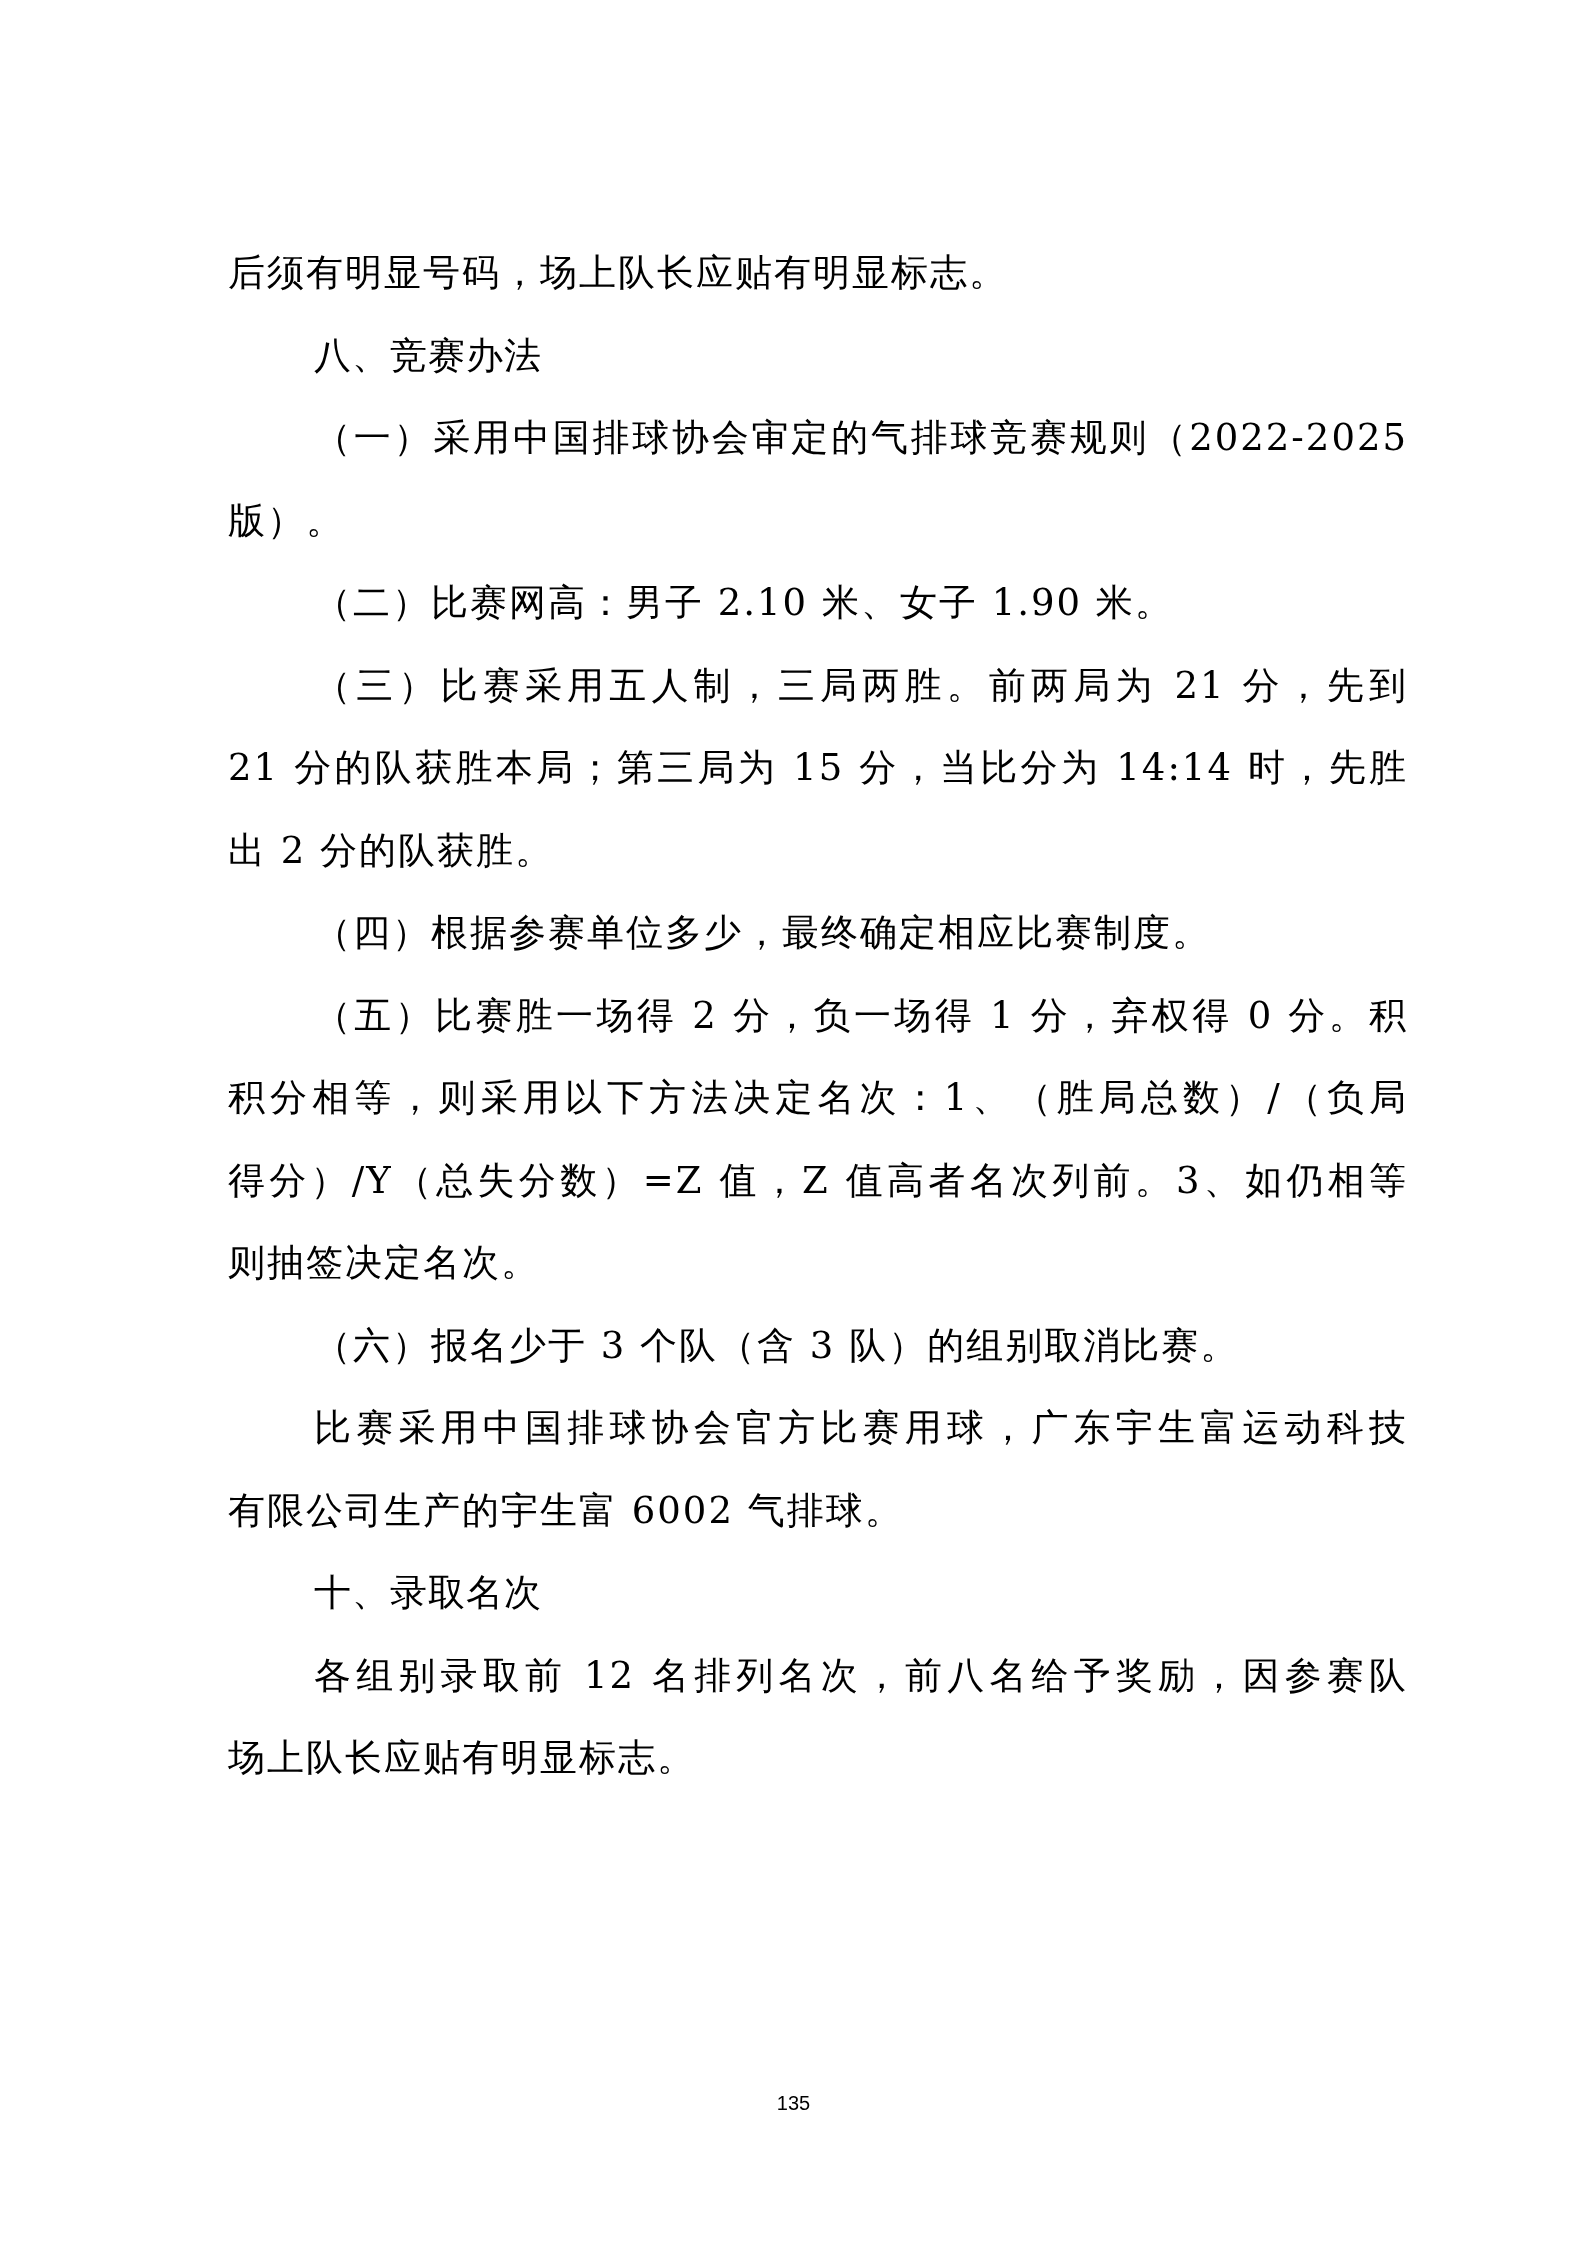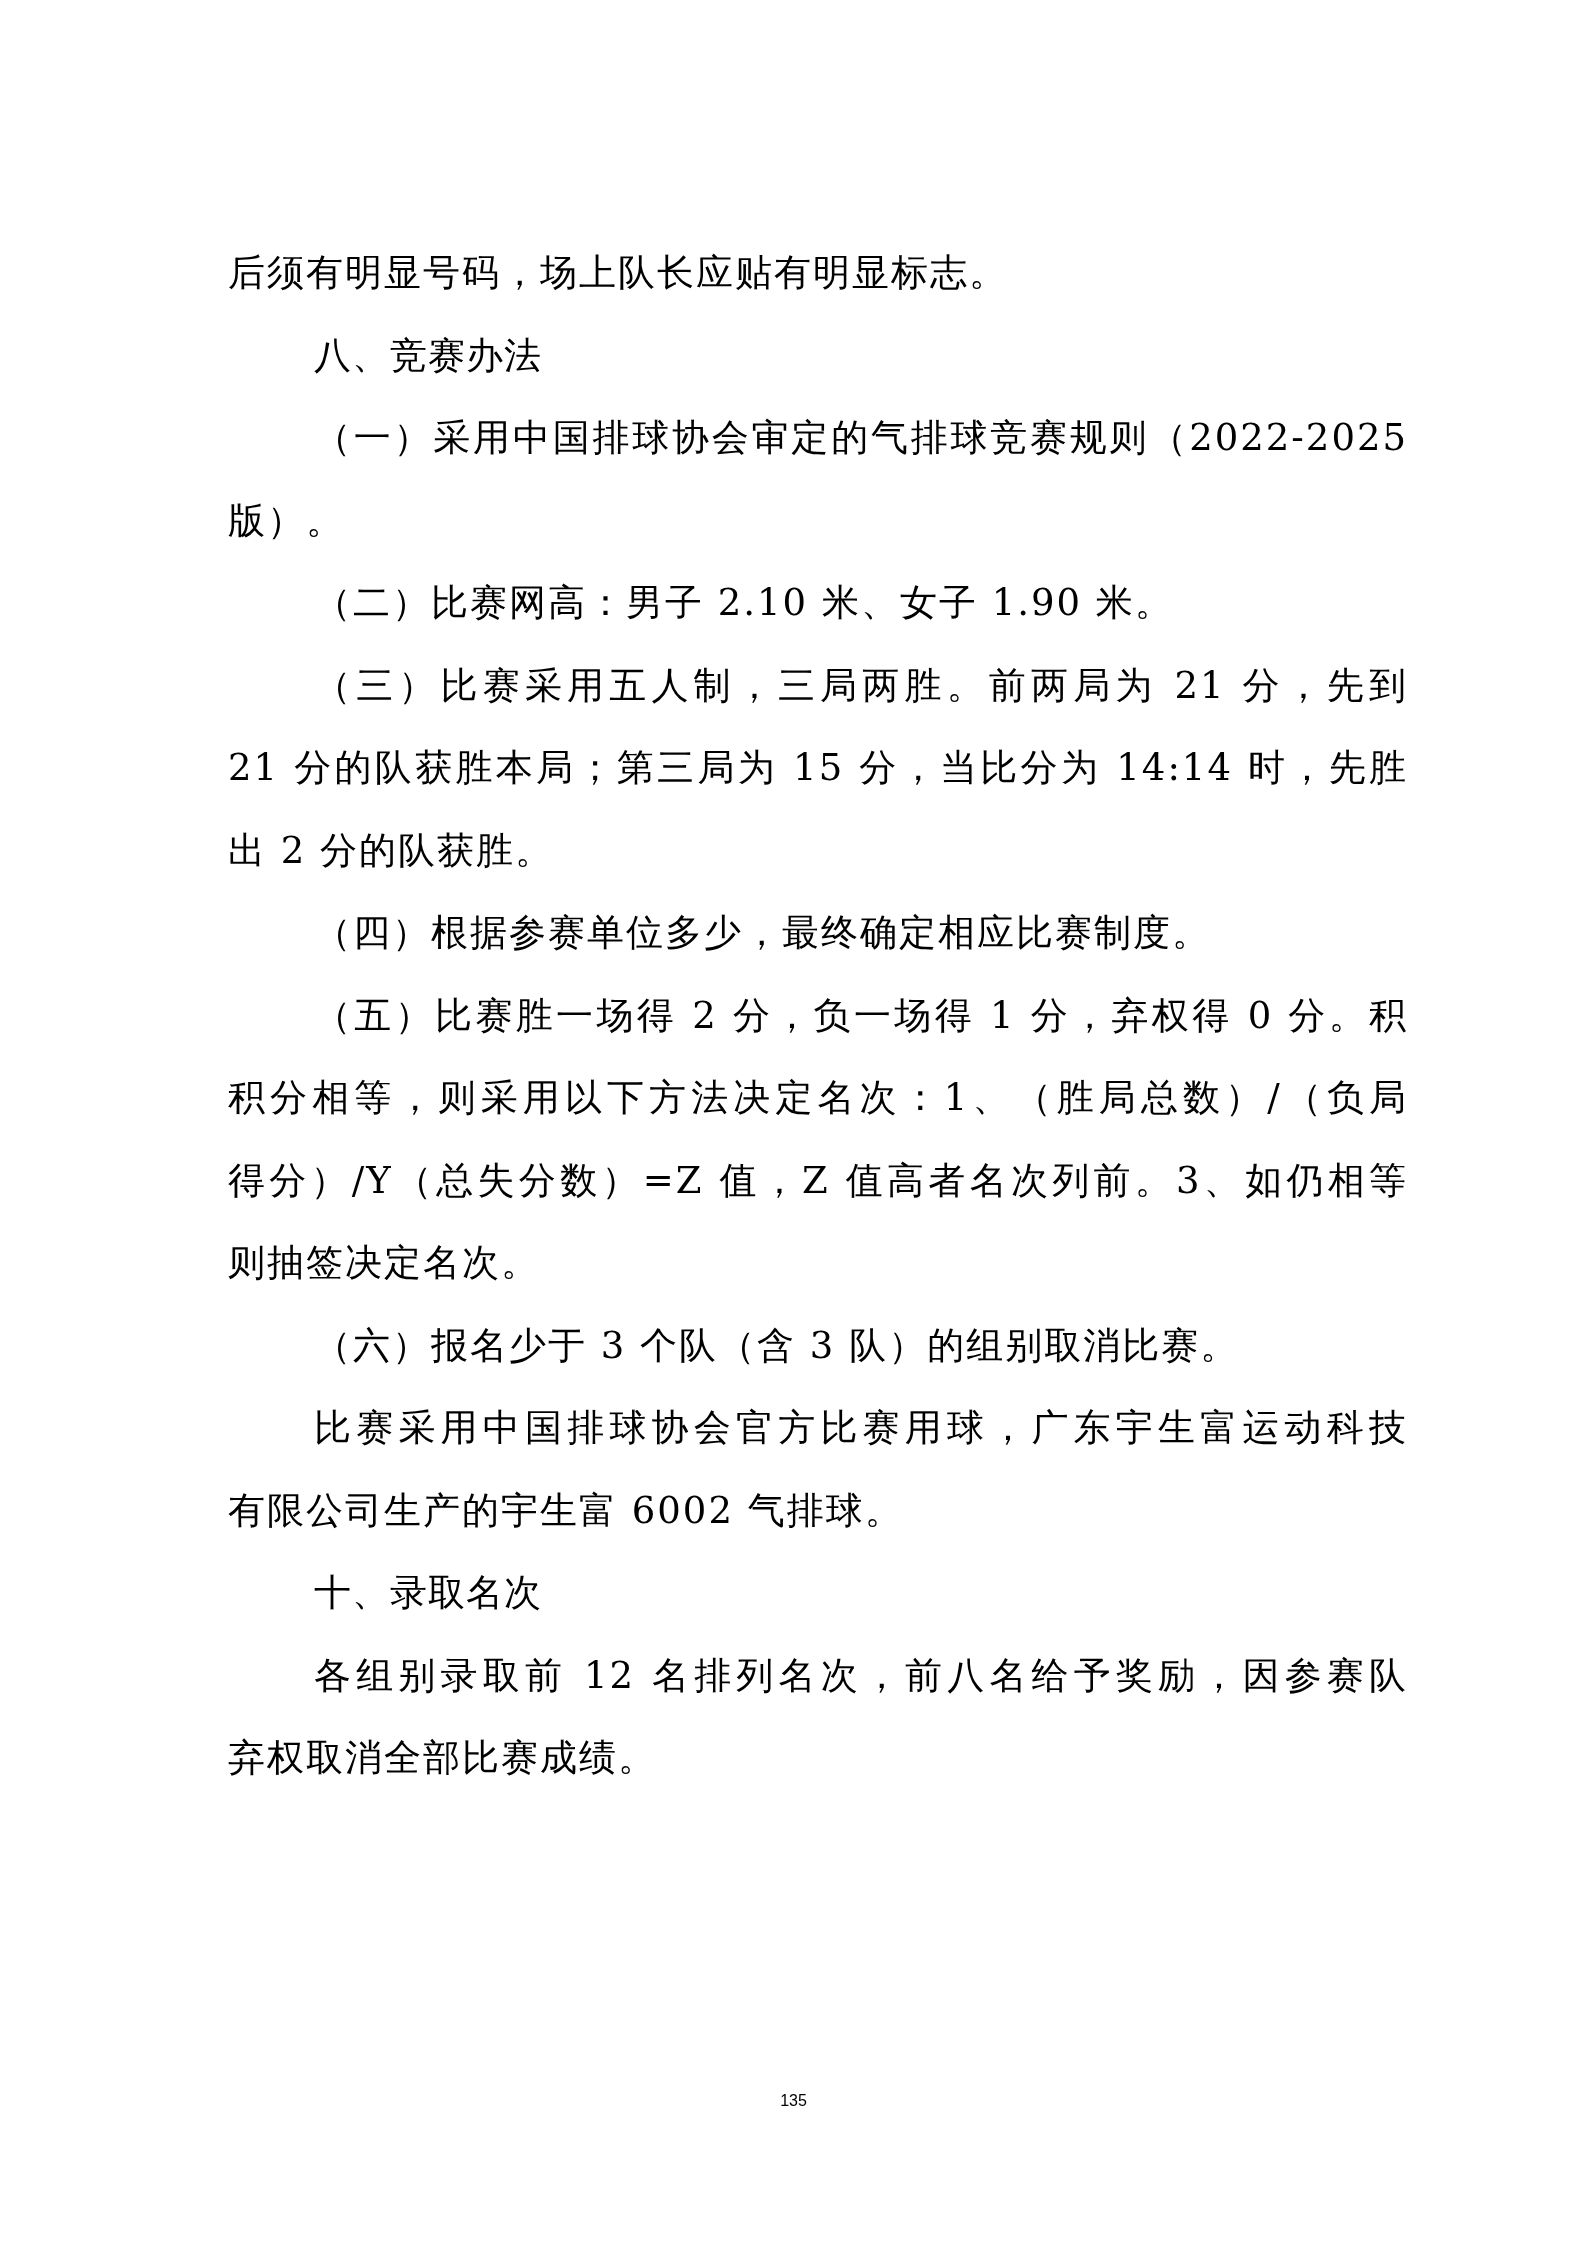--- a/index.html
+++ b/index.html
@@ -44,21 +44,21 @@
     letter-spacing: 1px;
     text-align-last: left;
   }
   .page-number {
     position: absolute;
     left: 0;
     width: 1587px;
     top: 2092px;
     text-align: center;
     font-family: "Liberation Sans", sans-serif;
-    font-size: 16px;
+    font-size: 20px;
     color: #000000;
   }
 </style>
 </head>
 <body>
 
 <div class="page">
   <div class="line last">后须有明显号码，场上队长应贴有明显标志。</div>
   <div class="line heading indent">八、竞赛办法</div>
   <div class="line indent">（一）采用中国排球协会审定的气排球竞赛规则（2022-2025</div>
@@ -70,16 +70,16 @@
   <div class="line indent last">（四）根据参赛单位多少，最终确定相应比赛制度。</div>
   <div class="line indent">（五）比赛胜一场得 2 分，负一场得 1 分，弃权得 0 分。积</div>
   <div class="line">积分相等，则采用以下方法决定名次：1、（胜局总数）/（负局</div>
   <div class="line">得分）/Y（总失分数）=Z 值，Z 值高者名次列前。3、如仍相等</div>
   <div class="line last">则抽签决定名次。</div>
   <div class="line indent last">（六）报名少于 3 个队（含 3 队）的组别取消比赛。</div>
   <div class="line indent">比赛采用中国排球协会官方比赛用球，广东宇生富运动科技</div>
   <div class="line last">有限公司生产的宇生富 6002 气排球。</div>
   <div class="line heading indent">十、录取名次</div>
   <div class="line indent">各组别录取前 12 名排列名次，前八名给予奖励，因参赛队</div>
-  <div class="line last">弃权取消全部比赛成绩。</div>
+  <div class="line last">场上队长应贴有明显标志。</div>
 </div>
 
 <div class="page-number">135</div>
 
 </body></html>

